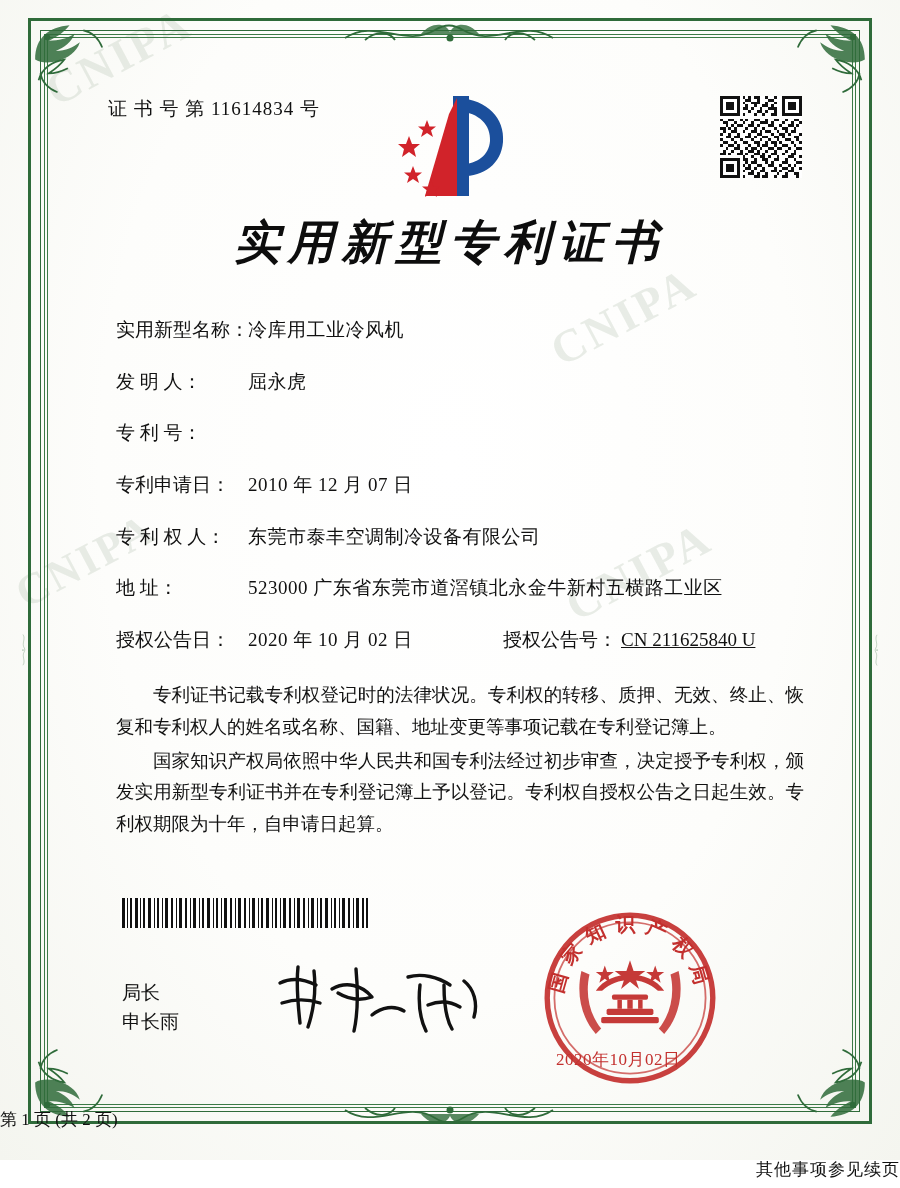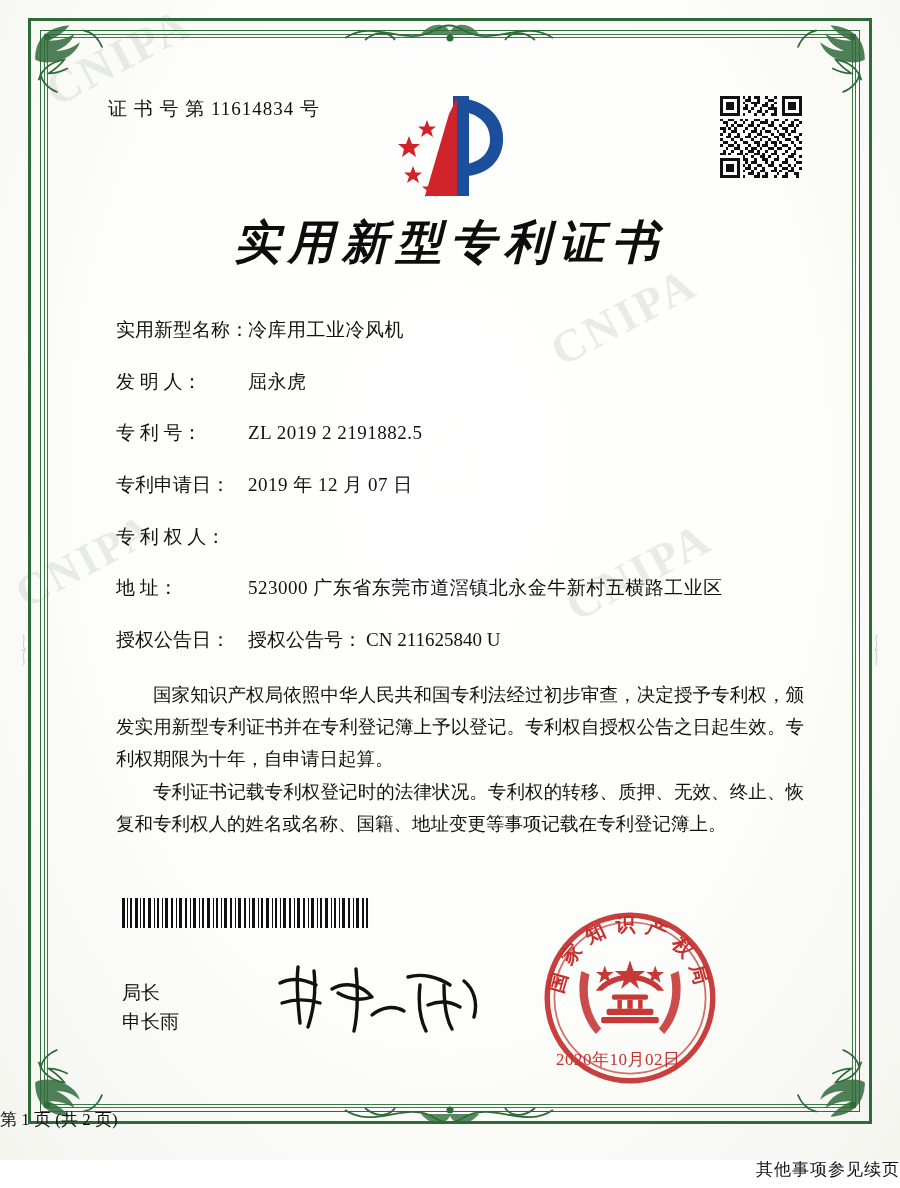--- a/index.html
+++ b/index.html
@@ -145,21 +145,21 @@
   .fvalue {
     flex: 1;
     letter-spacing: 0.5px;
   }
   .frow.two .fvalue { flex: 0 0 auto; width: 255px; }
   .frow.two .flabel2 {
     flex: 0 0 auto;
     width: 118px;
     white-space: nowrap;
   }
-  .frow.two .fvalue2 { flex: 1; }
+  .frow.two .fvalue2 { flex: 1; text-decoration: underline; }
 
   
   .paras {
     position: absolute;
     left: 116px; top: 680px;
     width: 688px;
     font-size: 18.5px;
     line-height: 1.72;
     color: #111;
     text-align: justify;
@@ -552,43 +552,44 @@
     <div class="frow">
       <div class="flabel">实用新型名称：</div>
       <div class="fvalue">冷库用工业冷风机</div>
     </div>
     <div class="frow">
       <div class="flabel">发   明   人：</div>
       <div class="fvalue">屈永虎</div>
     </div>
     <div class="frow">
       <div class="flabel">专   利   号：</div>
-      <div class="fvalue">ZL 2019 2 2191882.5</div>
     </div>
     <div class="frow">
       <div class="flabel">专利申请日：</div>
-      <div class="fvalue">2019 年 12 月 07 日</div>
+      <div class="fvalue">2010 年 12 月 07 日</div>
     </div>
     <div class="frow">
       <div class="flabel">专 利 权 人：</div>
+      <div class="fvalue">东莞市泰丰空调制冷设备有限公司</div>
     </div>
     <div class="frow">
       <div class="flabel">地       址：</div>
       <div class="fvalue">523000 广东省东莞市道滘镇北永金牛新村五横路工业区</div>
     </div>
     <div class="frow two">
       <div class="flabel">授权公告日：</div>
+      <div class="fvalue">2020 年 10 月 02 日</div>
       <div class="flabel2">授权公告号：</div>
       <div class="fvalue2">CN 211625840 U</div>
     </div>
   </div>
 
   <div class="paras">
+    <p>专利证书记载专利权登记时的法律状况。专利权的转移、质押、无效、终止、恢复和专利权人的姓名或名称、国籍、地址变更等事项记载在专利登记簿上。</p>
     <p>国家知识产权局依照中华人民共和国专利法经过初步审查，决定授予专利权，颁发实用新型专利证书并在专利登记簿上予以登记。专利权自授权公告之日起生效。专利权期限为十年，自申请日起算。</p>
-    <p>专利证书记载专利权登记时的法律状况。专利权的转移、质押、无效、终止、恢复和专利权人的姓名或名称、国籍、地址变更等事项记载在专利登记簿上。</p>
   </div>
 
   <div class="barcode">
     <svg viewBox="0 0 250 30" shape-rendering="crispEdges">
       <rect width="250" height="30" fill="#ffffff"></rect>
       <g fill="#111111">
         <rect x="2" y="0" width="3" height="30"></rect>
           <rect x="7" y="0" width="1" height="30"></rect>
         <rect x="10" y="0" width="2" height="30"></rect>
           <rect x="15" y="0" width="3" height="30"></rect>

